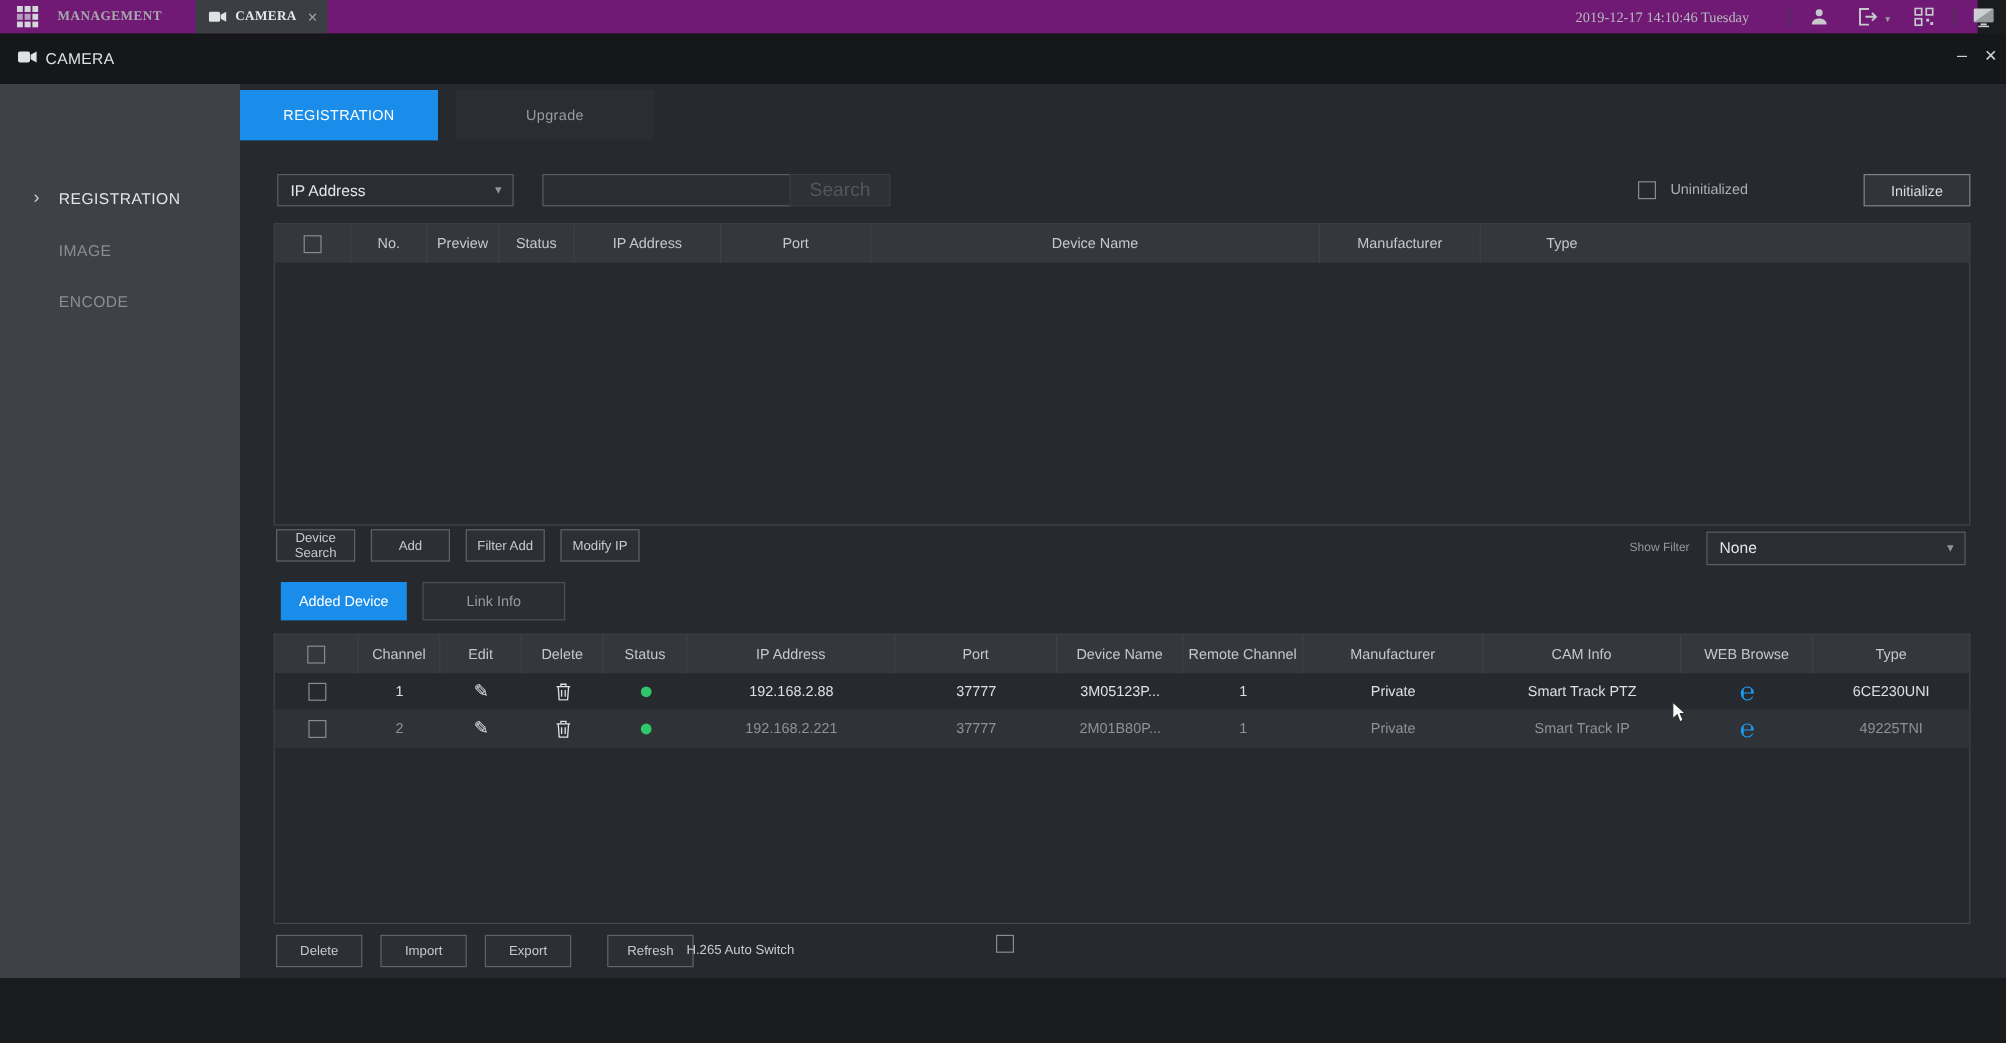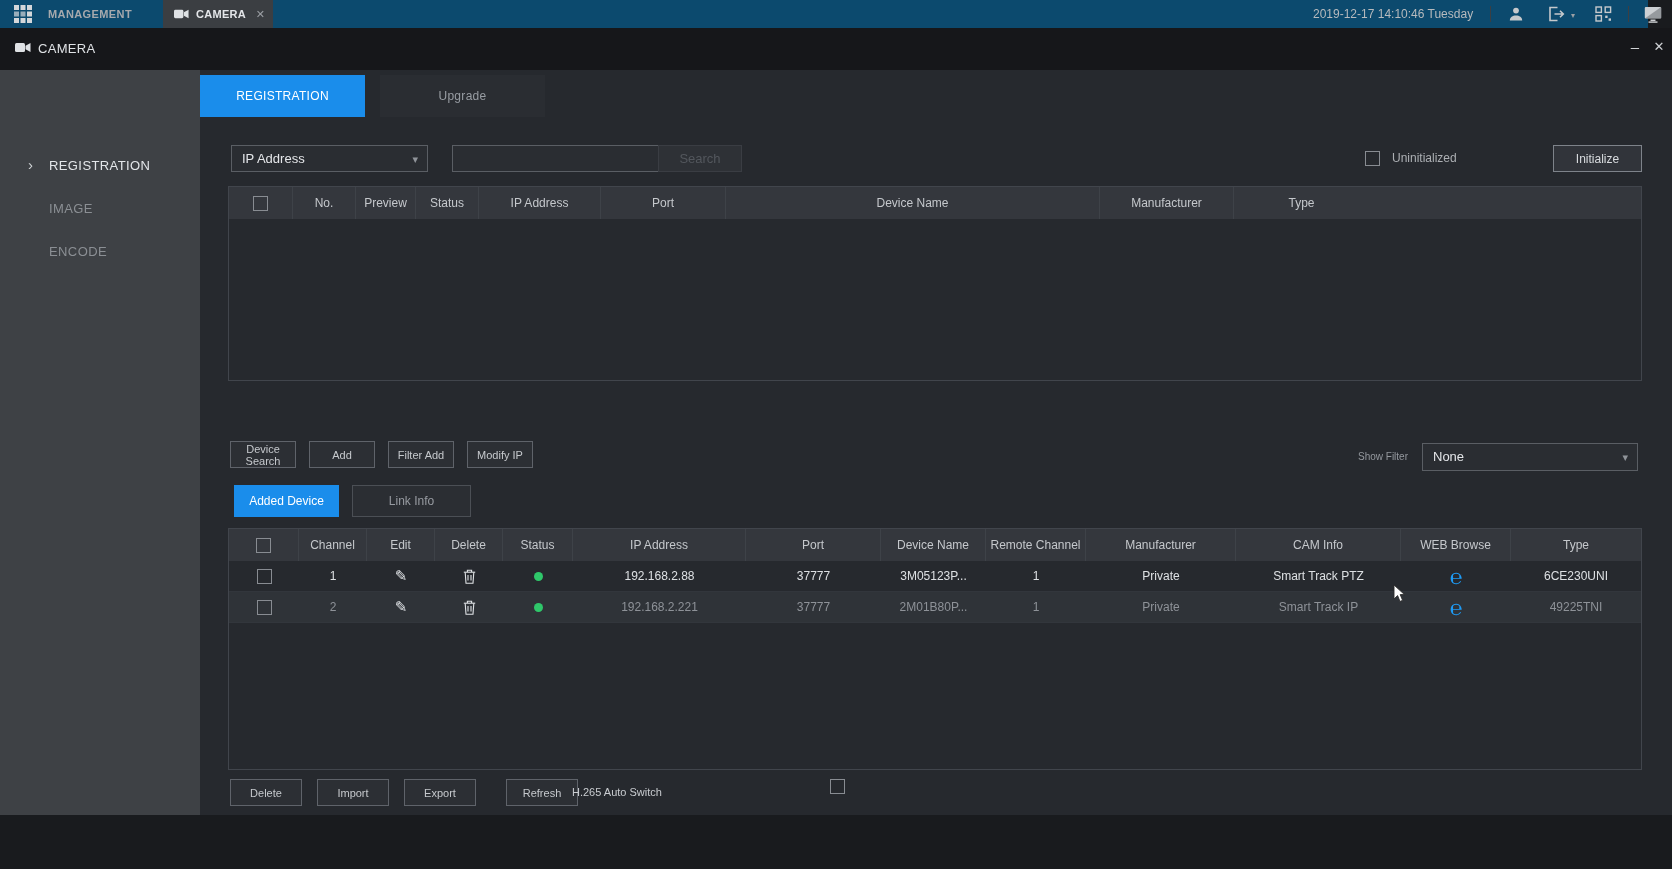--- a/index.html
+++ b/index.html
@@ -2,21 +2,21 @@
 <html><head>
 <meta charset="utf-8">
 <style>
   * { margin:0; padding:0; box-sizing:border-box; }
   html,body { width:1672px; height:869px; overflow:hidden; background:#191b1e;
               font-family:"Liberation Sans", sans-serif; }
   .app { position:relative; width:1672px; height:869px; background:#191b1e; }
 
   
   .topbar { position:absolute; left:0; top:0; width:1648px; height:28px;
-            background:#0c4a6e; display:flex; align-items:center; }
+            background:#701a75; display:flex; align-items:center;font-family:Liberation Serif, serif; }
   .grid-icon { position:absolute; left:14px; top:5px; width:18px; height:18px; }
   .mgmt-label { position:absolute; left:48px; top:0; height:28px; line-height:28px;
                 color:#a6a9ad; font-size:11px; font-weight:bold; letter-spacing:.4px; }
   .cam-tab { position:absolute; left:163px; top:0; width:110px; height:28px;
              background:#3b3e42; display:flex; align-items:center; padding-left:11px; }
   .cam-tab .lbl { color:#e4e6e9; font-size:11px; font-weight:bold; margin-left:7px; letter-spacing:.3px; }
   .cam-tab .x { position:absolute; right:8px; color:#9b9fa4; font-size:11px; cursor:default; }
   .datetime { position:absolute; left:1313px; top:0; height:28px; line-height:28px;
               color:#b7babd; font-size:12px; }
   .tb-divider { position:absolute; top:6px; width:1px; height:16px; background:#3c3f43; }
@@ -51,33 +51,33 @@
 
   
   .dd { position:absolute; height:27px; border:1px solid #5a5e64; background:#2a2d32; }
   .dd .val { position:absolute; left:10px; top:0; line-height:26px; color:#e4e6e9; font-size:13px; }
   .dd .caret { position:absolute; right:9px; top:0; line-height:26px; color:#9096 9c; color:#90949a; font-size:11px; }
   .search-dd { left:231px; top:145px; width:197px; }
   .search-input { position:absolute; left:452px; top:145px; width:208px; height:27px;
                   border:1px solid #5a5e64; background:#2a2d32; color:#e4e6e9; font-size:13px; padding:0 8px; outline:none; }
   .btn { position:absolute; height:27px; background:#2c2f34; border:1px solid #5f636a;
          color:#c6c9cd; font-size:11px; text-align:center; cursor:default; display:flex; align-items:center; justify-content:center; }
-  .btn-disabled { left:658px; top:145px; width:84px; background:#2e3136; border-color:#3a3d43; color:#53575d; font-size:13px; }
+  .btn-disabled { left:658px; top:145px; width:84px; background:#2e3136; border-color:#3a3d43; color:#53575d; font-size:16px; }
   .cbx { position:absolute; width:15px; height:15px; border:1px solid #888c92; background:transparent; }
   .uninit-cbx { left:1365px; top:151px; }
   .uninit-lbl { position:absolute; left:1392px; top:145px; line-height:27px; color:#acafb3; font-size:12px; }
   .btn-init { left:1553px; top:145px; width:89px; background:#31343a; border-color:#7e838a; color:#d9dcdf; font-size:12px; }
 
   
   .tbl { position:absolute; left:228px; width:1414px; border:1px solid #41454c; }
   .tbl-head { display:grid; background:#34373d; height:32px; }
   .tbl-head .hc { display:flex; align-items:center; justify-content:center; color:#c5c8cc;
                   font-size:12px; border-right:1px solid #3e4248; overflow:hidden; white-space:nowrap; }
   .tbl-head .hc:last-child { border-right:none; }
-  .tbl1 { top:186px; height:195px; background:#26292e;text-align:right; }
+  .tbl1 { top:186px; height:252px; background:#26292e;text-align:right; }
   .t1cols { grid-template-columns:64px 63px 60px 63px 122px 125px 374px 134px 135px auto; }
   .tbl2 { top:528px; height:242px; background:#26292e; }
   .t2cols { grid-template-columns:70px 68px 68px 68px 70px 173px 135px 105px 100px 150px 165px 110px auto; }
   .trow { display:grid; height:31px; border-bottom:1px solid #32363c; }
   .trow .tc { display:flex; align-items:center; justify-content:center; font-size:12px;
               overflow:hidden; white-space:nowrap; }
   .row-bright .tc { color:#dde0e3; }
   .row-dim { background:#2f3338; }
   .row-dim .tc { color:#8e9298; }
   .dot { width:9px; height:9px; border-radius:50%; background:#2fc76a; }

